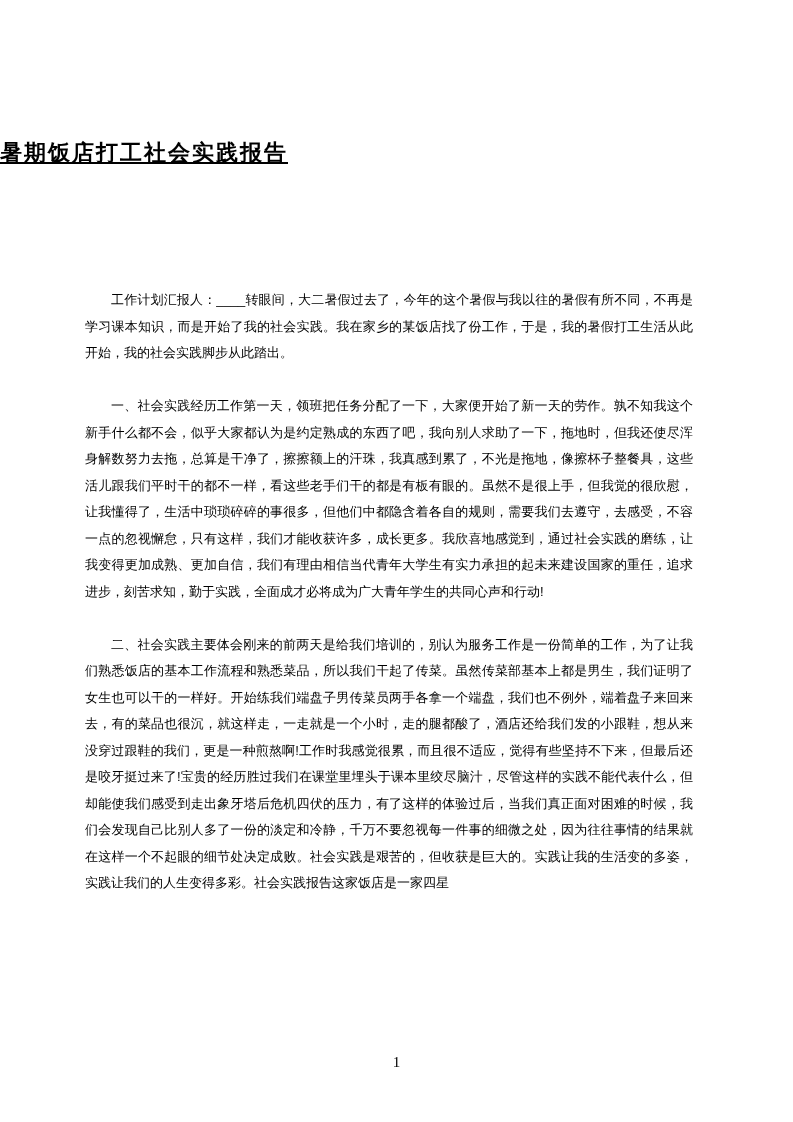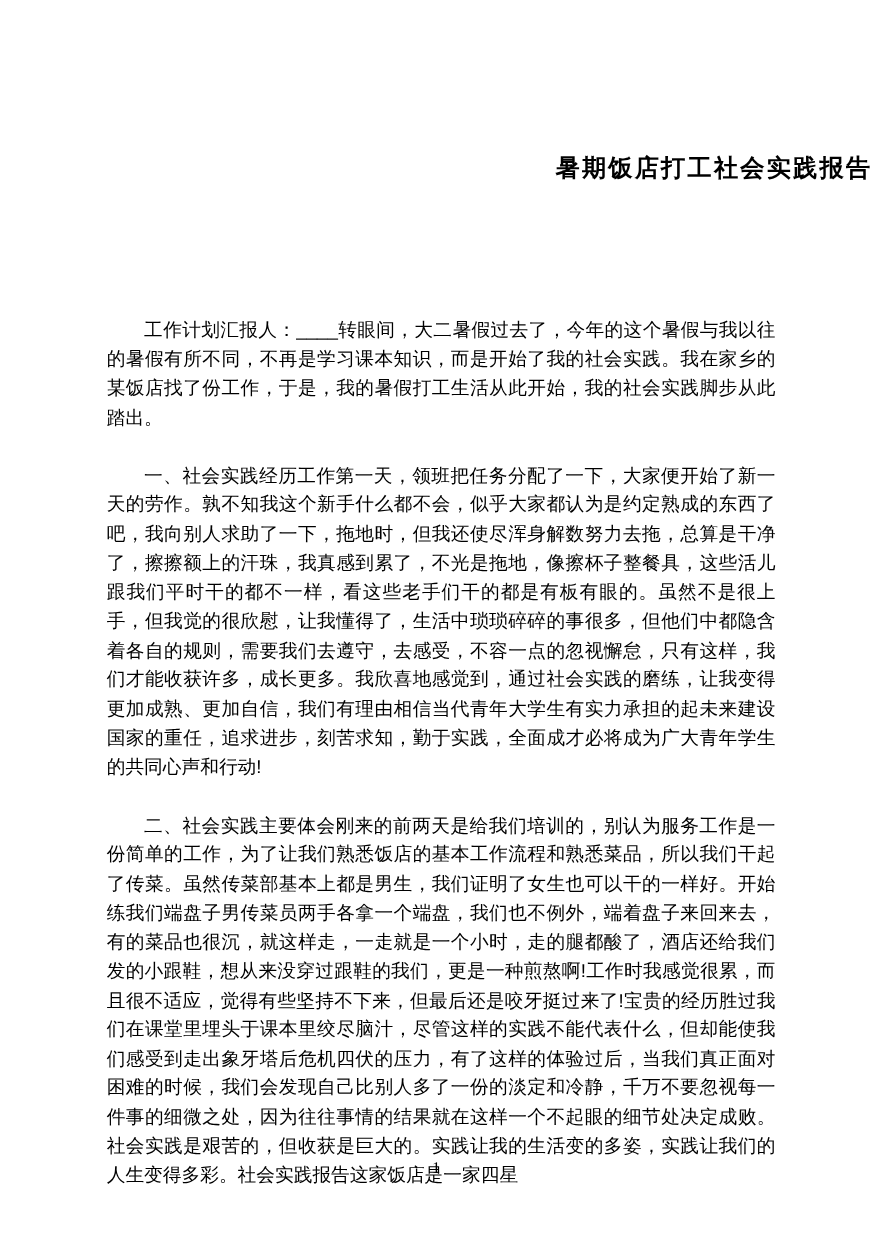--- a/index.html
+++ b/index.html
@@ -15,32 +15,33 @@
     color: #000000;
     font-family: "Liberation Sans", sans-serif;
     overflow: hidden;
   }
   .doc-title {
     position: absolute;
     top: 138px;
     left: 0;
     width: 100%;
     margin: 0;
-    text-align: right;
+    text-align: left;
     font-size: 22px;
     font-weight: bold;
     letter-spacing: 2px;
     line-height: 30px;
+    text-decoration: underline;
   }
   .doc-body {
     position: absolute;
-    left: 97px;
+    left: 85px;
     top: 287px;
     width: 608px;
-    font-size: 17px;
+    font-size: 13px;
     line-height: 26.5px;
     text-align: justify;
     text-justify: inter-ideograph;
   }
   .doc-body p {
     margin: 0 0 26.5px 0;
     text-indent: 2em;
     word-break: break-all;
   }
   .page-number {

